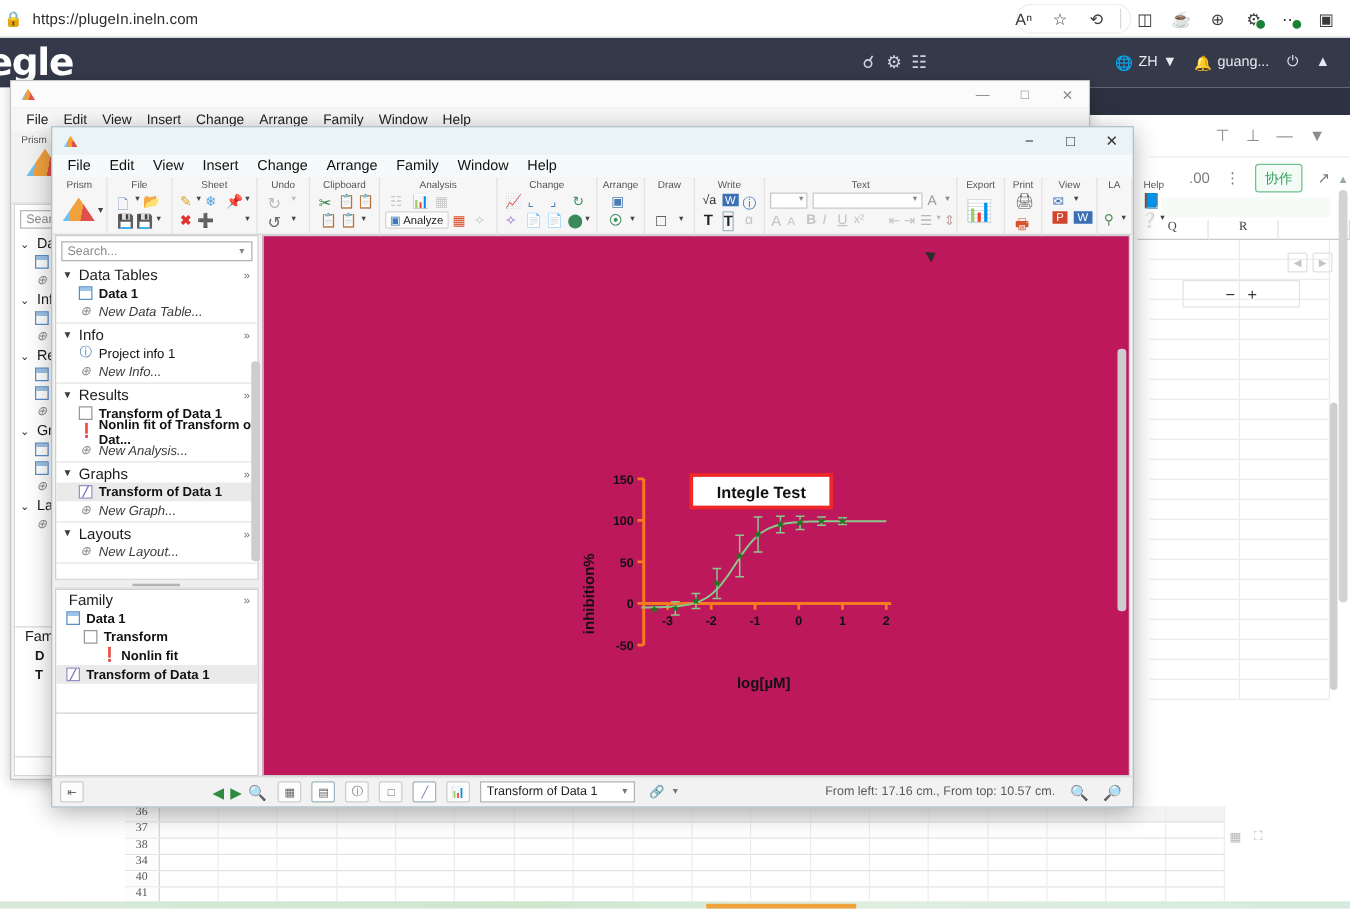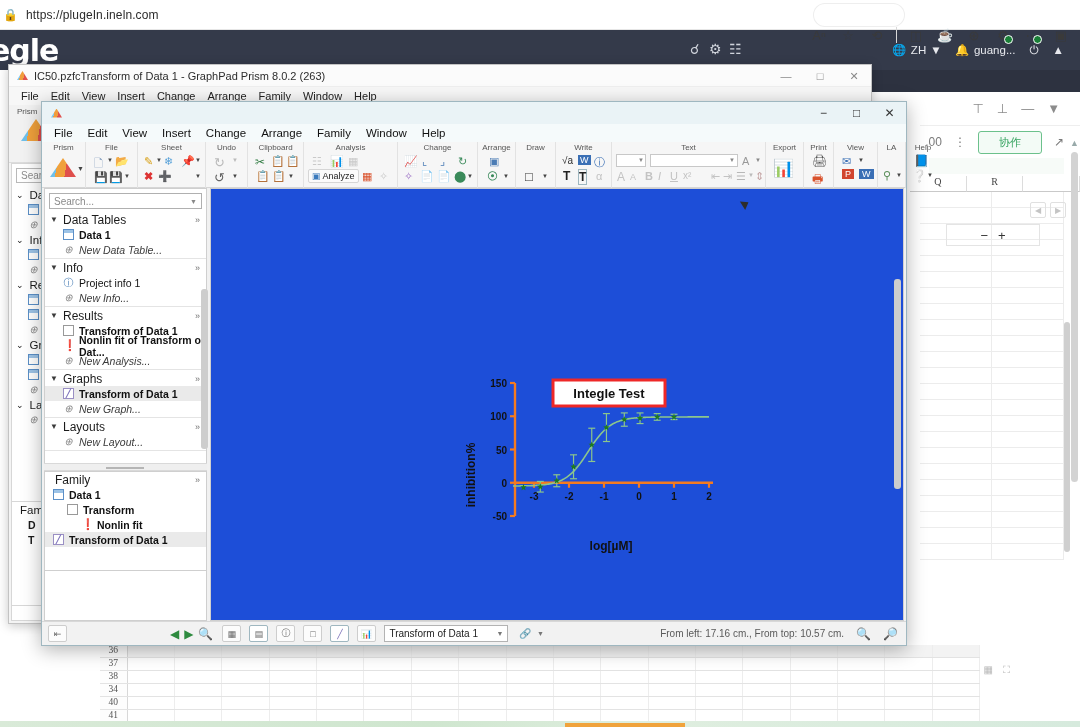--- a/index.html
+++ b/index.html
@@ -12,21 +12,21 @@
   }
 
   
   #browser-chrome{
     position:absolute; left:0; top:0; width:1080px; height:30px;
     background:#fff; border-bottom:1px solid #e6e6e6;
     display:flex; align-items:center;
   }
   #addr-lock{ width:22px; text-align:center; color:#777; font-size:12px; }
   #addr-url{ font-size:12px; color:#2b2b2b; padding-left:4px; letter-spacing:.1px;}
-  #chrome-actions{ position:absolute; right:6px; top:0; height:30px; display:flex; align-items:center; gap:3px;margin-top:20px;}
+  #chrome-actions{ position:absolute; right:6px; top:0; height:30px; display:flex; align-items:center; gap:3px;}
   .cbtn{ width:26px;height:24px; display:flex;align-items:center;justify-content:center;
          color:#3a3a3a; font-size:13px; border-radius:4px;}
   #chrome-pill{ position:absolute; right:175px; top:3px; width:92px;height:24px;
                 background:#fff;border-radius:13px; box-shadow:0 0 0 1px #eee inset;}
   .cbadge{position:relative;}
   .cbadge:after{content:"";position:absolute;right:3px;bottom:3px;width:7px;height:7px;
     border-radius:50%;background:#1a7f37;border:1.5px solid #fff;}
   .cdivider{width:1px;height:16px;background:#d8d8d8;margin:0 3px;}
 
   
@@ -48,21 +48,21 @@
             border-top-right-radius:5px;}
 
   #app-body{ position:absolute;left:0;top:62px;width:1080px;height:635px;background:#fff;}
   #sheet-toolrow{ position:absolute;right:0;top:0;width:160px;height:34px;
     display:flex;align-items:center;justify-content:flex-end;gap:13px;padding-right:20px;
     color:#8c8c8c;font-size:13px; border-bottom:1px solid #eee;}
   #sheet-toolrow2{ position:absolute;right:0;top:34px;width:200px;height:32px;
     display:flex;align-items:center;justify-content:flex-end;gap:12px;padding-right:16px;
     color:#7a7a7a;font-size:12px;}
   #collab-btn{ border:1px solid #6cc18c;color:#35a35f;border-radius:3px;
-               padding:3px 20px;font-size:11px;background:#f3fbf6;}
+               padding:3px 7px;font-size:11px;background:#f3fbf6;}
   #formula-bar{ position:absolute;right:16px;top:66px;width:135px;height:16px;background:#f7fbf8;}
   #colhdr{ position:absolute;right:0;top:84px;width:170px;height:16px;
            display:flex; color:#444;font-size:10px;}
   #colhdr div{flex:1;text-align:center;border-right:1px solid #dcdcdc;
               border-bottom:1px solid #c9c9c9;background:#fff;
               font-family:"Liberation Serif",serif;}
   #gridright{ position:absolute;right:16px;top:100px;width:144px;height:370px;}
   #gridright .gr{height:16px;border-bottom:1px solid #ececec;display:flex;}
   #gridright .gr span{flex:1;border-right:1px solid #ececec;}
   #sheet-sb{ position:absolute;right:10px;top:230px;width:6px;height:230px;
@@ -157,21 +157,21 @@
   .ico.bang{color:#e0491f;font-weight:700;font-size:11px;text-align:center;line-height:11px;}
   .ico.graph{border:1px solid #9a8fc4;background:#fff;color:#7a6fb8;font-size:8px;
      text-align:center;line-height:10px;}
   #p-navsplit{position:absolute;left:2px;top:275px;width:163px;height:8px;
      background:#efefef;border-top:1px solid #d9d9d9;border-bottom:1px solid #d9d9d9;}
   #p-navsplit:after{content:"";position:absolute;left:62px;top:3px;width:38px;height:2px;background:#b5b5b5;}
   #p-family{position:absolute;left:2px;top:283px;width:163px;height:100px;background:#fff;
      border:1px solid #cfcfcf;font-size:10.5px;}
   #p-navsb{position:absolute;left:156px;top:100px;width:7px;height:160px;background:#cdcdcd;border-radius:3px;}
 
-  #p-sheet{position:absolute;left:168px;top:0;right:2px;bottom:0;background:#1d4ed8;
+  #p-sheet{position:absolute;left:168px;top:0;right:2px;bottom:0;background:#be185d;
      border:1px solid #cfcfcf;overflow:hidden;text-align:center;}
   #p-sheetsb{position:absolute;right:2px;top:90px;width:7px;height:210px;background:#cdcdcd;border-radius:3px;}
 
   #p-status{position:absolute;left:0;bottom:0;right:0;height:24px;background:#f2f2f2;
      border-top:1px solid #d8d8d8;display:flex;align-items:center;font-size:10px;color:#444;}
   .sbtn{width:19px;height:17px;border:1px solid #cdcdcd;background:#fcfcfc;border-radius:2px;
      display:flex;align-items:center;justify-content:center;color:#6a6a6a;font-size:9px;margin-right:3px;}
   .sbtn.on{background:#fff;border-color:#9fb7c0;}
   #sheet-select{width:124px;height:17px;border:1px solid #b3b3b3;background:#fff;
      display:flex;align-items:center;justify-content:space-between;padding:0 4px;font-size:10px;color:#222;}
@@ -468,21 +468,20 @@
 <div id="bot-icons">
   <span>▦</span>
   <span>⛶</span>
 </div>
 <div id="bottom-accent"></div>
 <div id="bottom-orange"></div>
 
 <div id="prism-back">
   <div id="pb-title">
     <span class="tri"></span>
-    <span>IC50.pzfcTransform of Data 1 - GraphPad Prism 8.0.2 (263)</span>
     <div id="pb-winbtns">
       <div>—</div>
       <div>□</div>
       <div>✕</div>
     </div>
   </div>
   <div id="pb-menu">
       <span>File</span>
       <span>Edit</span>
       <span>View</span>

